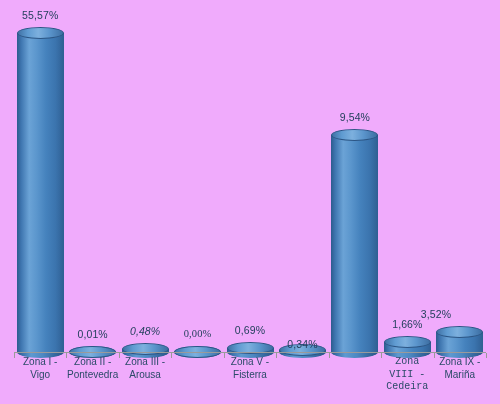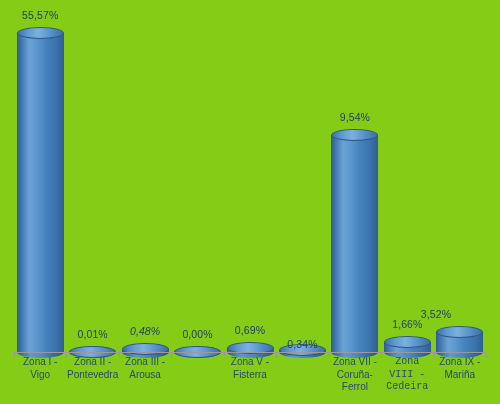--- a/index.html
+++ b/index.html
@@ -11,21 +11,21 @@
     width: 500px;
     height: 404px;
     font-family: "Liberation Sans", sans-serif;
     overflow: hidden;
   }
 
   #chart-root {
     position: relative;
     width: 500px;
     height: 404px;
-    background: #84cc16;
+    background: #f0abfc;
   }
 
   
   #plot-area {
     position: absolute;
     left: 0;
     top: 0;
     width: 500px;
     height: 354px;
   }
@@ -202,21 +202,21 @@
             <div class="cyl-bottom" style="bottom: -6px; height: 12px;"></div>
             <div class="cyl-body" style="height: 20.212px;"></div>
             <div class="cyl-top" style="bottom: 14.212px; height: 12px;"></div>
           </div>
         </div>
       </div>
     <div id="values-layer">
         <div class="value-label" style="left: 0.222222px; width: 80px; top: 8.91431px;">55,57%</div>
         <div class="value-label" style="left: 52.6667px; width: 80px; top: 327.943px;">0,01%</div>
         <div class="value-label" style="left: 105.111px; width: 80px; top: 325.244px; font-style: italic;">0,48%</div>
-        <div class="value-label" style="left: 157.556px; width: 80px; top: 328px;">0,00%</div>
+        <div class="value-label" style="left: 157.556px; width: 80px; top: 328px; font-family: Liberation Serif, serif;">0,00%</div>
         <div class="value-label" style="left: 210px; width: 80px; top: 324.038px;">0,69%</div>
         <div class="value-label" style="left: 262.444px; width: 80px; top: 338px;">0,34%</div>
         <div class="value-label" style="left: 314.889px; width: 80px; top: 111.352px;">9,54%</div>
         <div class="value-label" style="left: 367.333px; width: 80px; top: 318.468px;">1,66%</div>
         <div class="value-label" style="left: 396px; width: 80px; top: 307.788px;">3,52%</div>
       </div>
   </div>
 
   <div id="category-axis"></div>
   <div id="ticks-layer">
@@ -233,22 +233,19 @@
     </div>
 
   <div id="category-labels">
       <div class="cat-label" style="left: 14px; width: 52.4444px;">Zona I - Vigo</div>
       <div class="cat-label" style="left: 66.4444px; width: 52.4444px;">Zona II -
 Pontevedra</div>
       <div class="cat-label" style="left: 118.889px; width: 52.4444px;">Zona III -
 Arousa</div>
       <div class="cat-label" style="left: 223.778px; width: 52.4444px;">Zona V -
 Fisterra</div>
-      <div class="cat-label" style="left: 328.667px; width: 52.4444px;">Zona VII -
-Coruña-
-Ferrol</div>
       <div class="cat-label" style="left: 381.111px; width: 52.4444px; font-family: Liberation Mono, monospace;">Zona VIII -
 Cedeira</div>
       <div class="cat-label" style="left: 433.556px; width: 52.4444px;">Zona IX -
 Mariña</div>
     </div>
 
 </div>
 
 </body></html>

